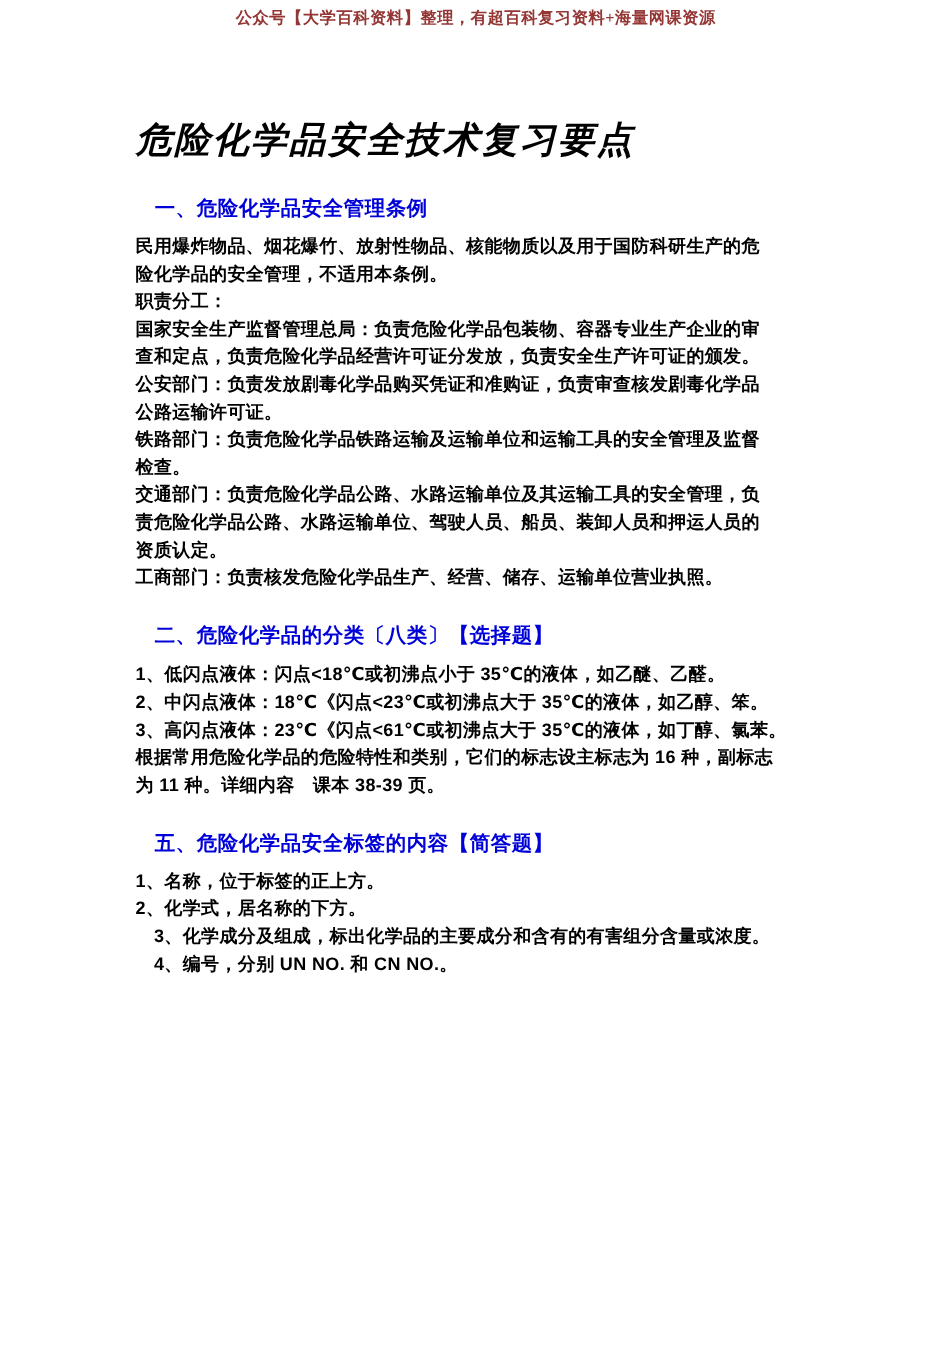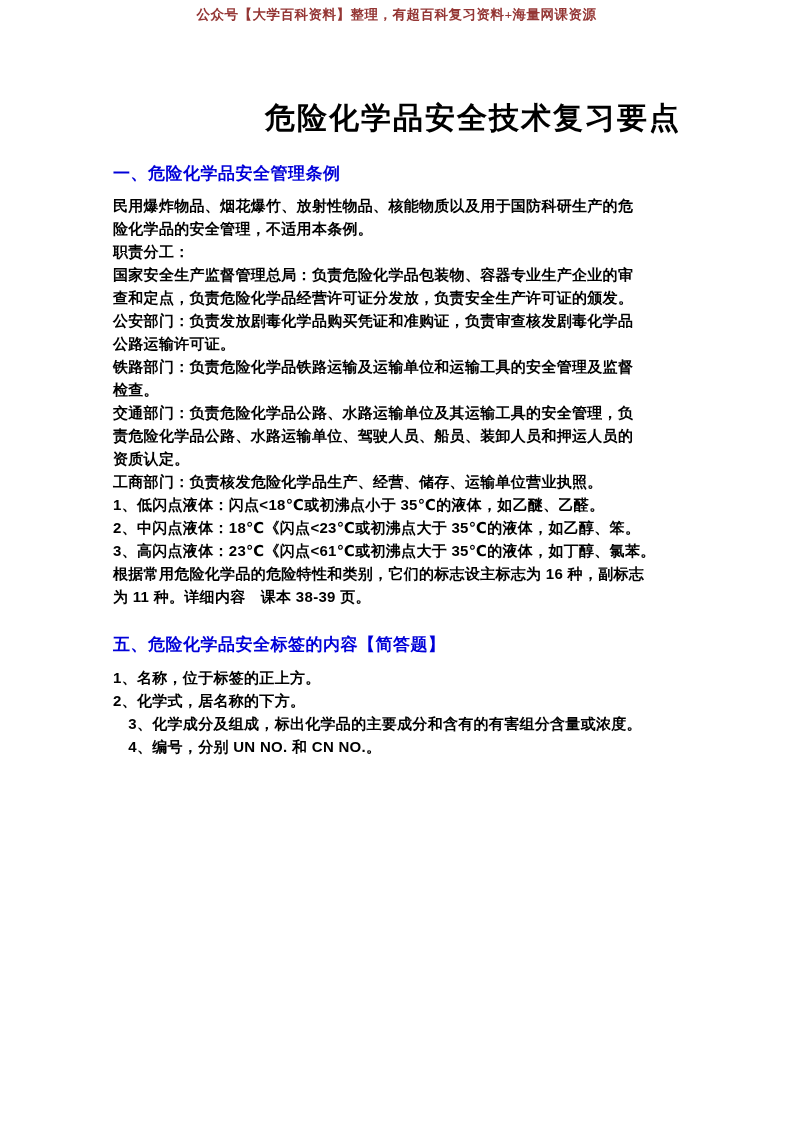--- a/index.html
+++ b/index.html
@@ -25,31 +25,32 @@
     width: 793px;
     text-align: center;
     font-family: "Liberation Serif", "DejaVu Serif", serif;
     font-size: 13.5px;
     font-weight: 600;
     color: #943634;
     letter-spacing: 0.5px;
   }
   .doc-title {
     margin: 92px 0 0 0;
-    text-align: right;
+    text-align: left;
     font-family: "Liberation Serif", "DejaVu Serif", serif;
     font-size: 30px;
     font-weight: 700;
     color: #000000;
     letter-spacing: 2px;
     line-height: 1.3;
+    font-style: italic;
   }
   .section { margin: 0; }
   .section-heading {
-    margin: 26px 0 10px 0;
+    margin: 26px 0 10px 16px;
     font-size: 17px;
     font-weight: 700;
     color: #0000d8;
     letter-spacing: 0.5px;
     line-height: 1.25;
   }
   .section:first-of-type .section-heading {
     margin-top: 46px;
   }
   .section-body {
@@ -81,20 +82,21 @@
 公路运输许可证。
 铁路部门：负责危险化学品铁路运输及运输单位和运输工具的安全管理及监督
 检查。
 交通部门：负责危险化学品公路、水路运输单位及其运输工具的安全管理，负
 责危险化学品公路、水路运输单位、驾驶人员、船员、装卸人员和押运人员的
 资质认定。
 工商部门：负责核发危险化学品生产、经营、储存、运输单位营业执照。</div>
   </div>
 
   <div class="section">
+    <h2 class="section-heading">二、危险化学品的分类〔八类〕【选择题】</h2>
   </div>
 
   <div class="section">
     <div class="section-body">1、低闪点液体：闪点&lt;18℃或初沸点小于 35℃的液体，如乙醚、乙醛。
 2、中闪点液体：18℃《闪点&lt;23℃或初沸点大于 35℃的液体，如乙醇、笨。
 3、高闪点液体：23℃《闪点&lt;61℃或初沸点大于 35℃的液体，如丁醇、氯苯。</div>
   </div>
 
   <div class="section">
     <div class="section-body">根据常用危险化学品的危险特性和类别，它们的标志设主标志为 16 种，副标志

